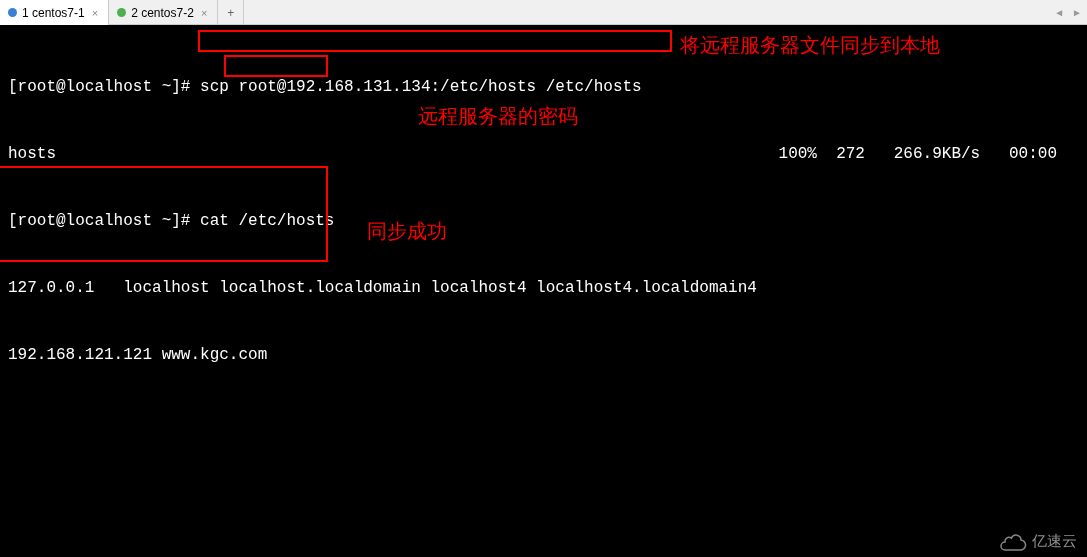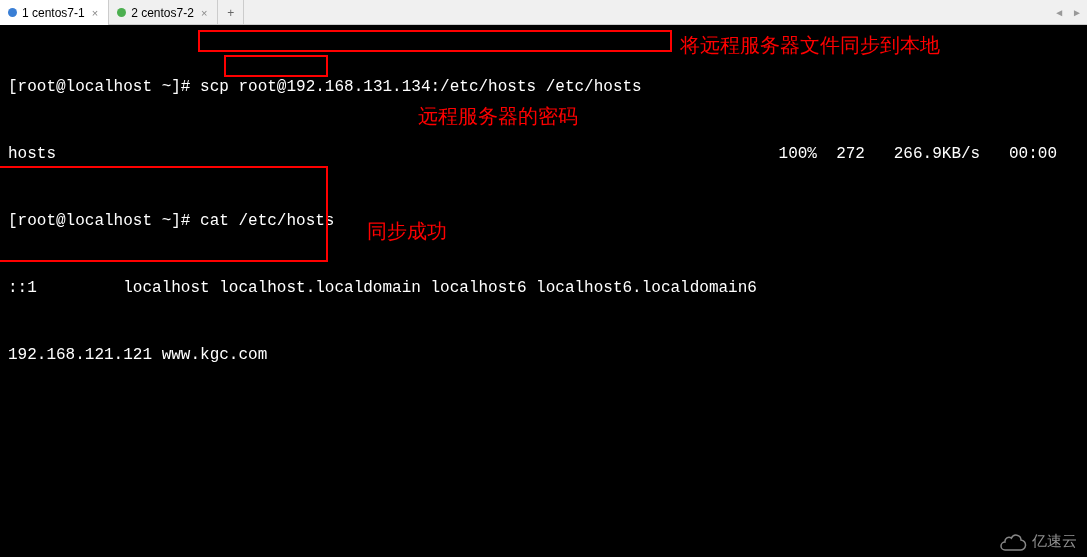--- a/index.html
+++ b/index.html
@@ -123,21 +123,21 @@
   <div class="tab-nav-right">
     <span>◄</span>
     <span>►</span>
   </div>
 </div>
 
 <div class="terminal">
   <div class="term-line"><span>[root@localhost ~]#</span> <span>scp root@192.168.131.134:/etc/hosts /etc/hosts</span></div>
   <div class="term-line stat-line"><span class="stat-left">hosts</span><span class="stat-right">100%  272   266.9KB/s   00:00</span></div>
   <div class="term-line"><span>[root@localhost ~]#</span> <span>cat /etc/hosts</span></div>
-  <div class="term-line"><span>::1         localhost localhost.localdomain localhost6 localhost6.localdomain6</span></div>
+  <div class="term-line"><span>127.0.0.1   localhost localhost.localdomain localhost4 localhost4.localdomain4</span></div>
   <div class="term-line"><span>192.168.121.121 www.kgc.com</span></div>
   
   
   
 
   
   <div class="redbox" style="left:198px; top:5px; width:474px; height:22px;"></div>
   <div class="redbox" style="left:224px; top:30px; width:104px; height:22px;"></div>
   <div class="redbox" style="left:-2px; top:141px; width:330px; height:96px;"></div>
 

